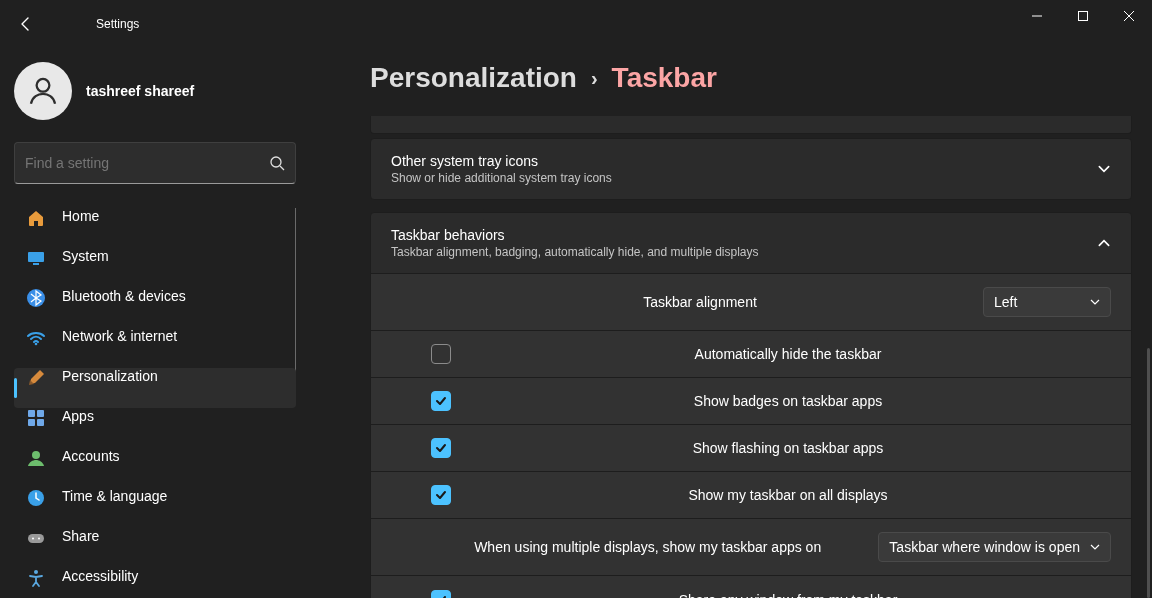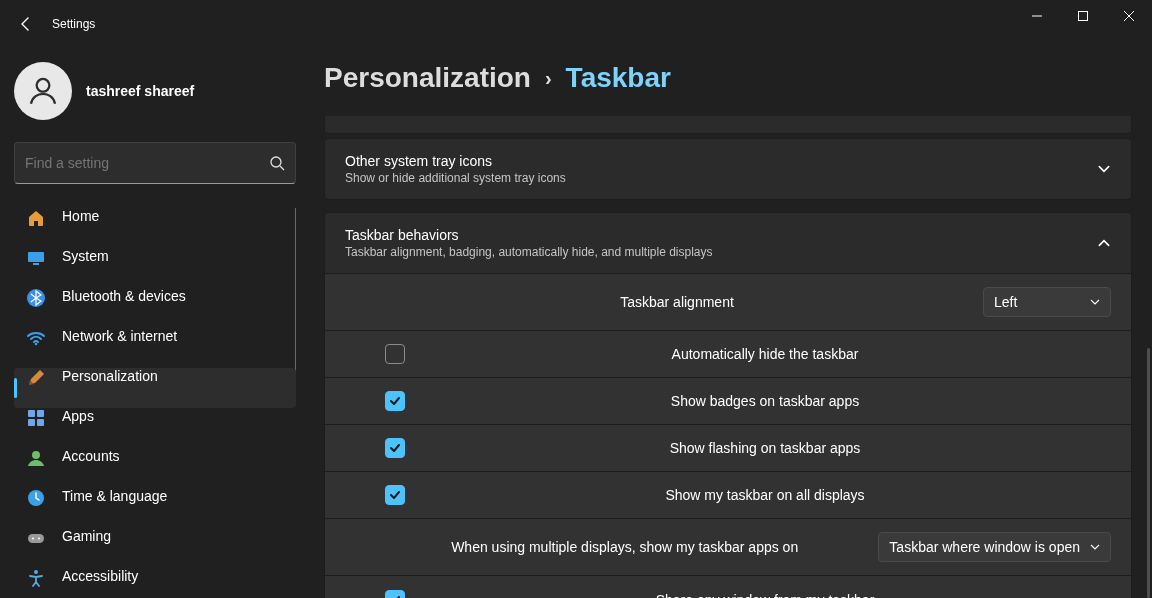--- a/index.html
+++ b/index.html
@@ -1,26 +1,26 @@
 <!DOCTYPE html>
 <html><head>
 <meta charset="utf-8">
 <style>
 * { margin: 0; padding: 0; box-sizing: border-box; font-family: "Segoe UI", Arial, sans-serif; }
 body { background: #202020; color: #ffffff; width: 1152px; height: 598px; overflow: hidden; position: relative; }
 
 
-.titlebar { height: 48px; display: flex; align-items: center; padding-left: 18px; }
+.titlebar { height: 48px; display: flex; align-items: center; padding-left: 18px; gap: 44px; }
 .titlebar .back { width: 16px; height: 16px; margin-right: 18px; display:flex; align-items:center; justify-content:center; }
 .titlebar .app-title { font-size: 12px; color: #ffffff; }
 .win-controls { position: absolute; top: 0; right: 0; display: flex; }
 .win-controls .btn { width: 46px; height: 32px; display:flex; align-items:center; justify-content:center; }
 
 
-.main { display: flex; height: calc(598px - 48px); }
+.main { display: flex; height: calc(598px - 48px); gap: 46px; }
 .sidebar { width: 310px; padding: 10px 14px 0 14px; display:flex; flex-direction:column; }
 .content { flex: 1; padding: 14px 20px 0 14px; position: relative; overflow: hidden; }
 
 
 .profile { display:flex; align-items:center; gap: 14px; margin-bottom: 22px; margin-top: 4px; }
 .avatar { width: 58px; height: 58px; border-radius: 50%; background: #e8e8e8; display:flex; align-items:center; justify-content:center; }
 .avatar svg { width: 34px; height: 34px; }
 .username { font-size: 14px; font-weight: 600; color: #ffffff; }
 
 
@@ -33,21 +33,21 @@
 .nav-scroll-line { position:absolute; right: 0; top: 0; width: 1px; height: 194px; background: #ffffff55; }
 .nav-item { display:flex; gap: 16px; height: 40px; padding: 0 12px; border-radius: 4px; font-size: 14px; cursor: pointer; position: relative; }
 .nav-item.active { background: #2d2d2d; }
 .nav-item.active::before { content: ""; position:absolute; left: 0; top: 10px; bottom: 10px; width: 3px; border-radius: 2px; background: #4cc2ff; }
 .nav-item .nicon { width: 20px; height: 20px; display:flex; align-items:center; justify-content:center; }
 
 
 .breadcrumb { display:flex; align-items:center; gap: 14px; font-size: 28px; font-weight: 600; margin-bottom: 22px; }
 .breadcrumb .crumb-parent { color: #dddddd; }
 .breadcrumb .chev { font-size: 20px; color: #dddddd; }
-.breadcrumb .crumb-current { color: #7dd3fc; }
+.breadcrumb .crumb-current { color: #fca5a5; }
 
 
 .panel { background: #2b2b2b; border: 1px solid #1d1d1d; border-radius: 4px; margin-bottom: 4px; }
 .panel-head { display:flex; align-items:center; padding: 14px 20px; gap: 14px; }
 .panel-head .titles { flex: 1; }
 .panel-head .ptitle { font-size: 14px; color: #ffffff; }
 .panel-head .psub { font-size: 12px; color: #c5c5c5; margin-top: 2px; }
 .panel-head .chev-icon { width: 14px; height: 14px; display:flex; align-items:center; justify-content:center; }
 .panel-top-strip { height: 18px; background: #2b2b2b; border: 1px solid #1d1d1d; border-radius: 0 0 4px 4px; margin-bottom: 4px; border-top: none; }
 
@@ -199,21 +199,21 @@
         <span>Time &amp; language</span>
       </div>
       <div class="nav-item">
         <span class="nicon">
             <svg viewBox="0 0 20 20">
               <rect x="2" y="6" width="16" height="9" rx="4.5" fill="#9a9a9a"></rect>
               <circle cx="7" cy="10.5" r="1" fill="#ffffff"></circle>
               <circle cx="13" cy="10.5" r="1" fill="#ffffff"></circle>
             </svg>
           </span>
-        <span>Gaming</span>
+        <span>Share</span>
       </div>
       <div class="nav-item">
         <span class="nicon">
             <svg viewBox="0 0 20 20">
               <circle cx="10" cy="4" r="2" fill="#5aa8e0"></circle>
               <path d="M4 8l6 1 6-1M10 9v5l-3 4M10 14l3 4" stroke="#5aa8e0" stroke-width="1.8" fill="none" stroke-linecap="round"></path>
             </svg>
           </span>
         <span>Accessibility</span>
       </div>

